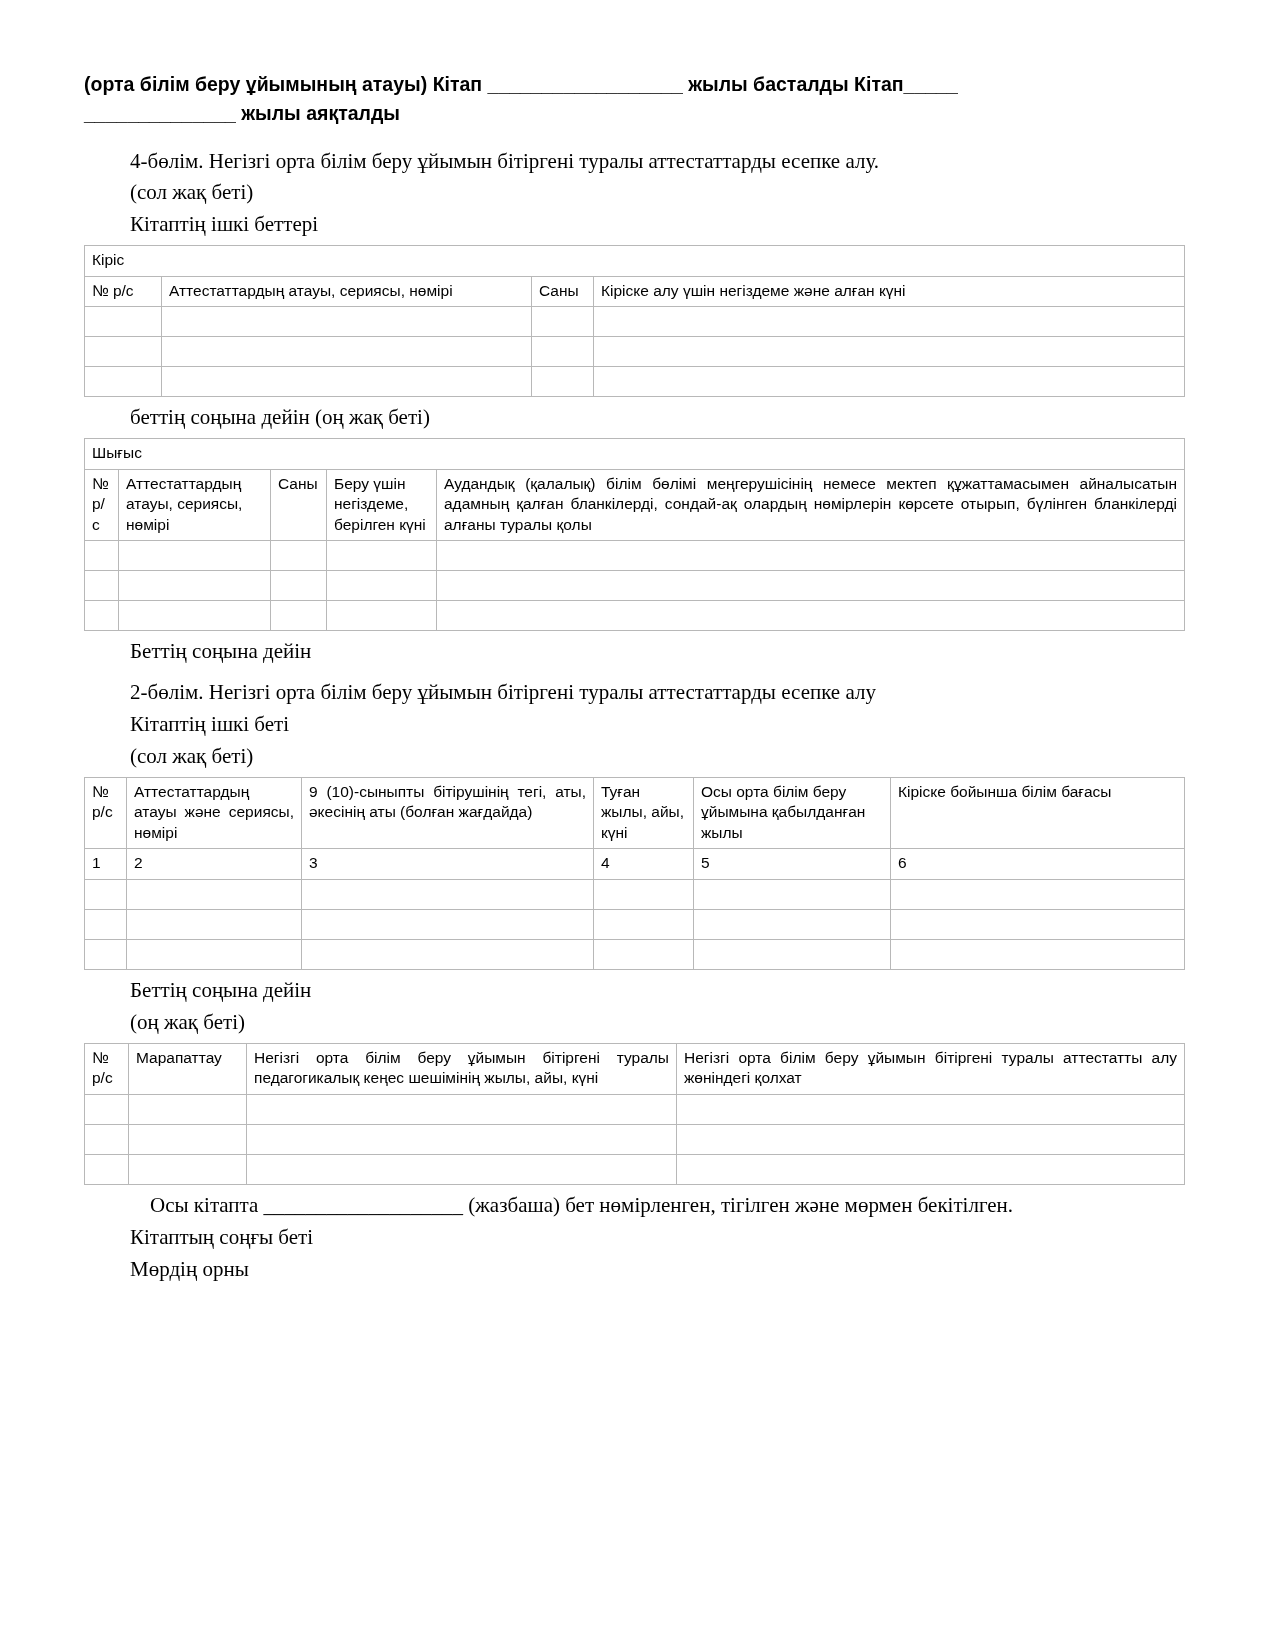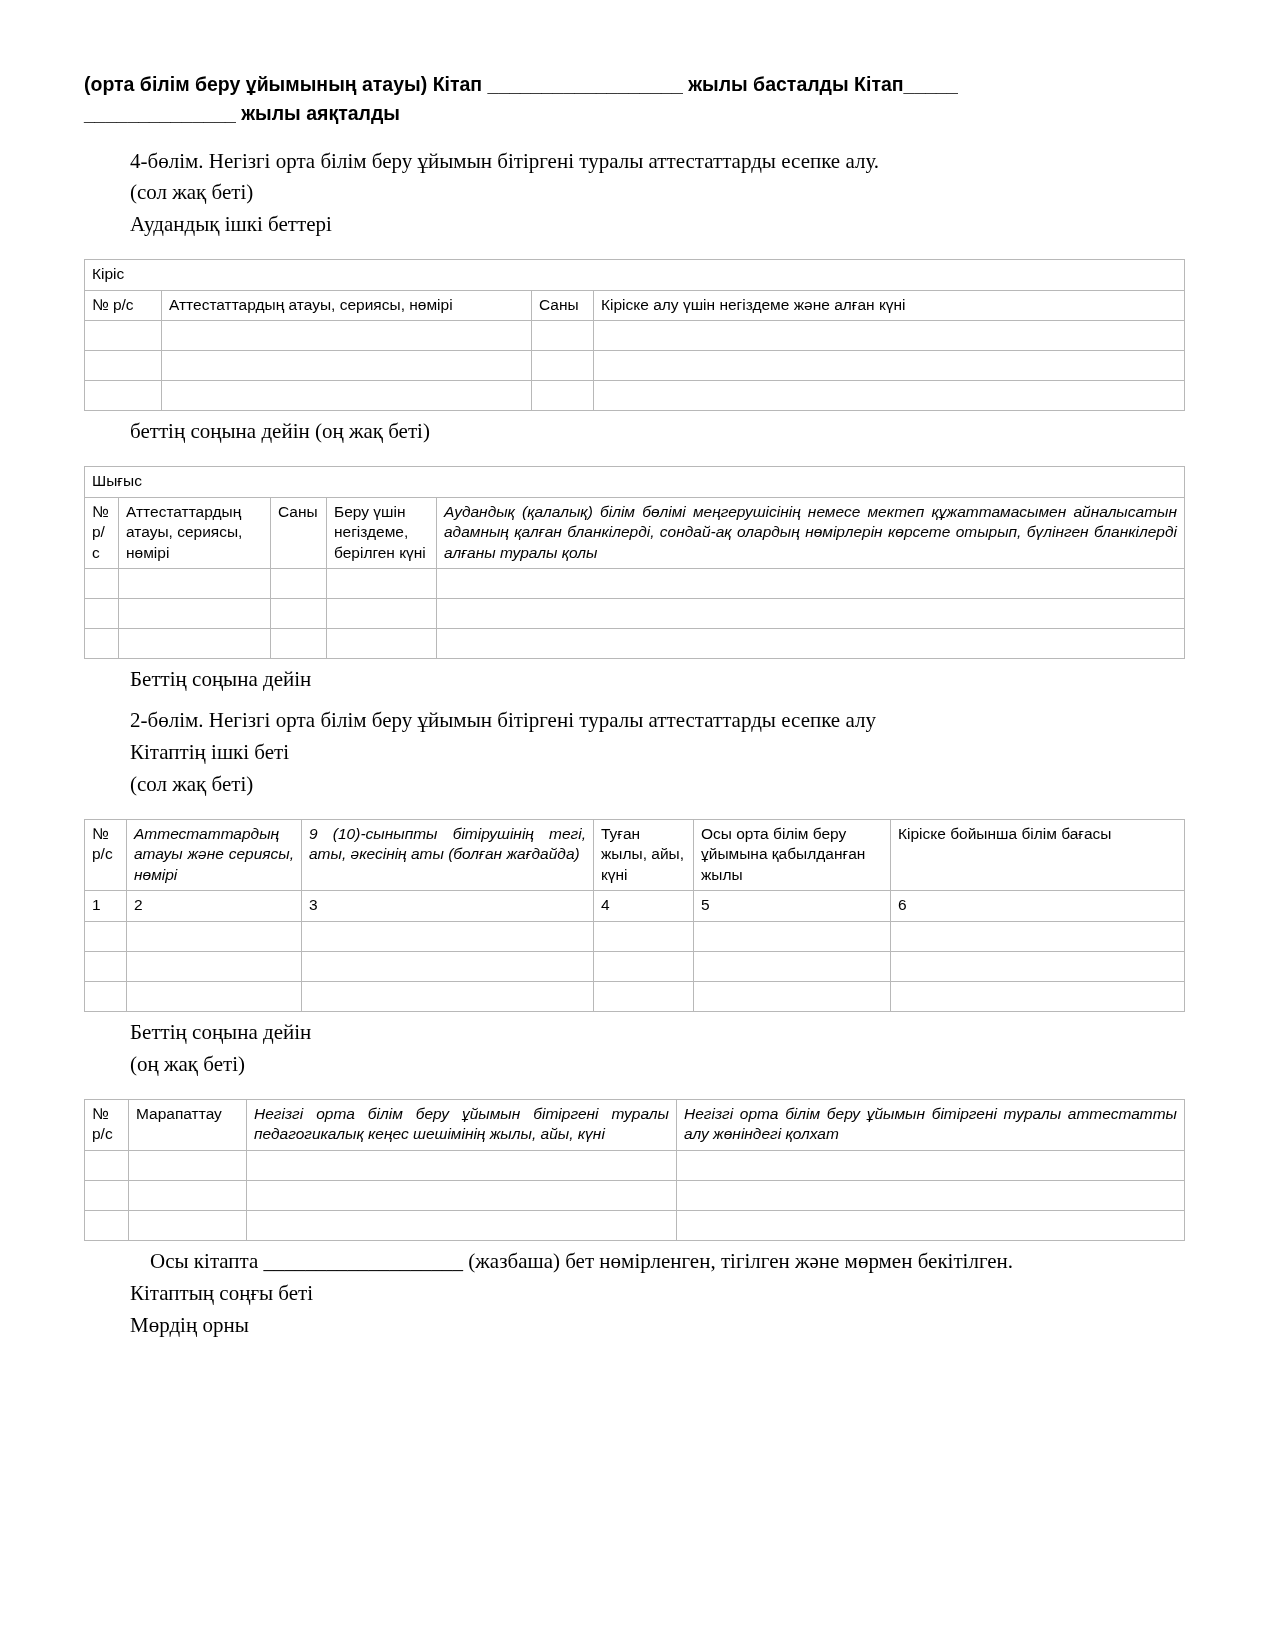--- a/index.html
+++ b/index.html
@@ -38,31 +38,31 @@
   }
   .indent2 {
     padding-left: 66px;
   }
   .gap-sm { height: 9px; }
 
   table.doc {
     border-collapse: collapse;
     width: 100%;
     table-layout: fixed;
-    margin: 19px 0 6px 0;
+    margin: 5px 0 6px 0;
     font-family: "Liberation Sans", sans-serif;
   }
   table.doc td {
     border: 1px solid #b8b8b8;
     vertical-align: top;
     padding: 4px 7px 5px 7px;
     font-size: 15.5px;
     line-height: 1.33;
   }
-  td.just { text-align: justify; font-style: italic; }
+  td.just { text-align: justify; }
   .rowh { height: 30px; }
   .title-cell { font-size: 16px; }
 
   .t1 { margin-top: 8px; }
   .just-para {
     text-align: justify;
     text-align-last: left;
   }
 </style>
 </head>
@@ -70,21 +70,21 @@
 
 <div class="page">
 
   <div class="hdr">
     <div>(орта білім беру ұйымының атауы) Кітап __________________ жылы басталды Кітап_____</div>
     <div>______________ жылы аяқталды</div>
   </div>
 
   <div class="para indent">4-бөлім. Негізгі орта білім беру ұйымын бітіргені туралы аттестаттарды есепке алу.</div>
   <div class="para indent">(сол жақ беті)</div>
-  <div class="para indent">Аудандық ішкі беттері</div>
+  <div class="para indent">Кітаптің ішкі беттері</div>
 
   <table class="doc t1">
     <colgroup>
       <col style="width:77px">
       <col style="width:370px">
       <col style="width:62px">
       <col>
     </colgroup>
     <tbody>
       <tr>

